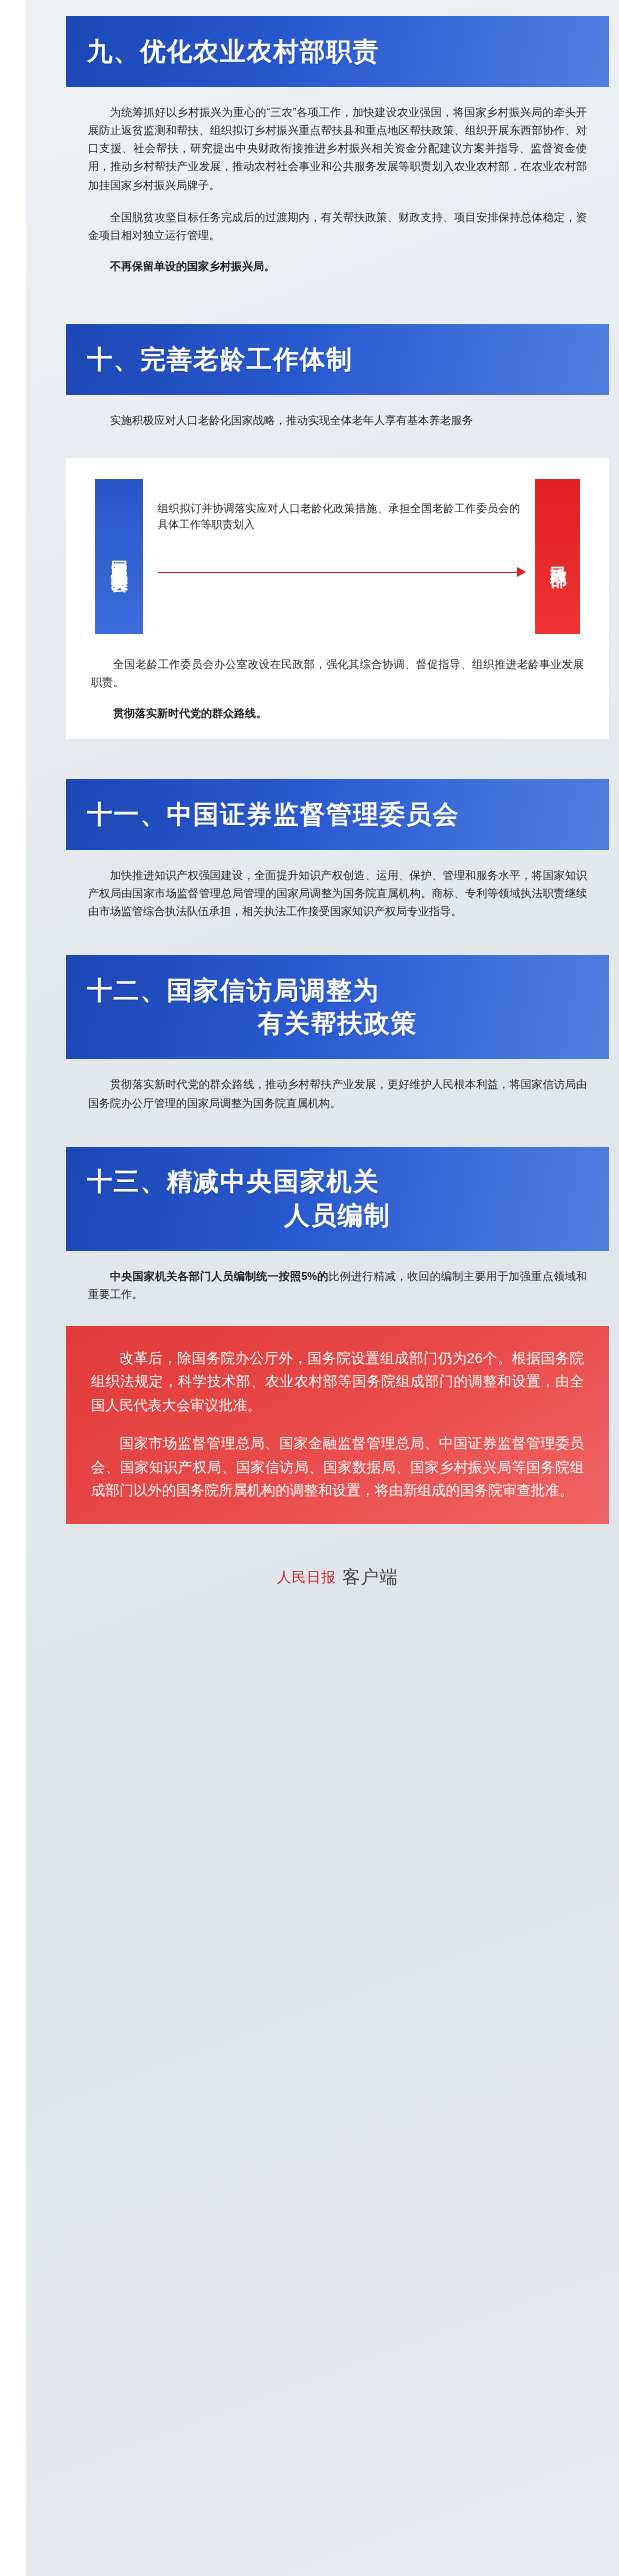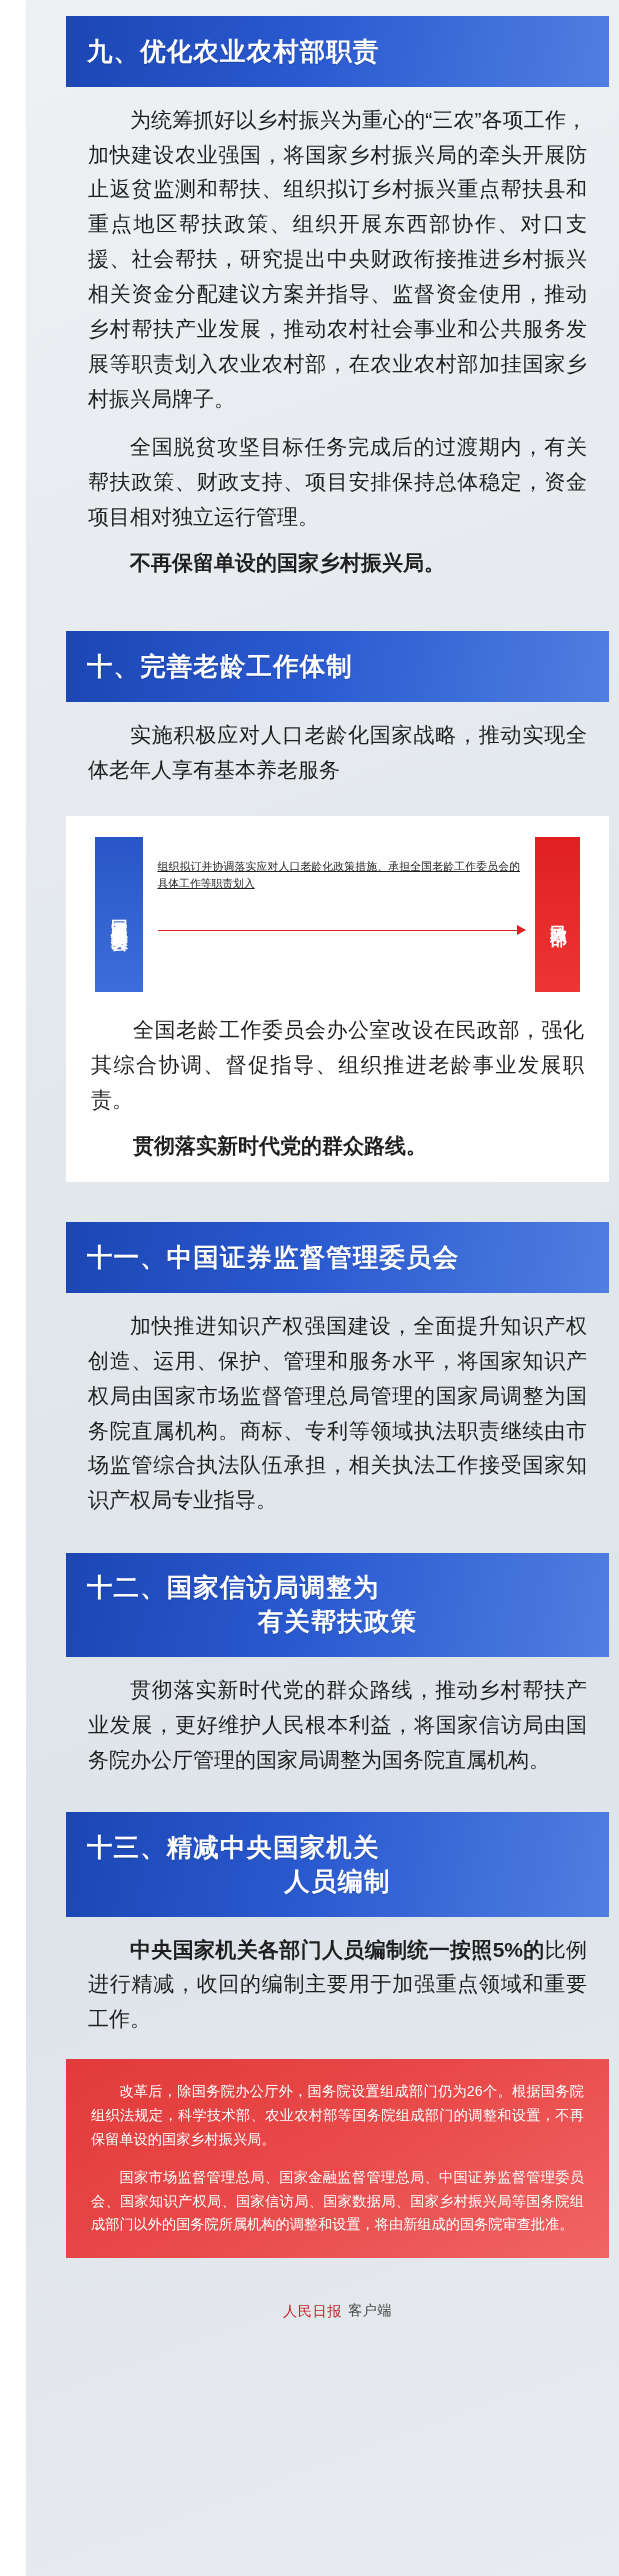--- a/index.html
+++ b/index.html
@@ -44,21 +44,21 @@
   .banner-title.center {
     text-align: center;
   }
   
   .body-block {
     margin: 0 36px;
     padding: 16px 22px 6.2px 22px;
   }
   p.para {
     margin: 0 0 13.6px 0;
-    font-size: 21px;
+    font-size: 11px;
     line-height: 1.66;
     text-indent: 2em;
     color: #1f1f1f;
     text-align: justify;
   }
   p.para.bold {
     font-weight: bold;
     font-family: Liberation Mono, monospace;
   }
   p.para.nolast {
@@ -110,21 +110,20 @@
     right: 59px;
     top: 21px;
     bottom: 0;
   }
   .arrow-text {
     font-size: 10.8px;
     line-height: 1.55;
     color: #222;
     text-align: justify;
     padding: 0 5px 0 2.5px;
-    text-decoration: underline;
   }
   .arrow-line {
     position: absolute;
     left: 2.5px;
     right: 0;
     top: 72px;
     height: 1.2px;
     background: #e02020;
   }
   .arrow-head {
@@ -175,21 +174,21 @@
     gap: 6.2px;
   }
   .footer-logo {
     font-size: 14.2px;
     color: #c81d25;
     font-weight: normal;
     letter-spacing: 0.6px;
     font-family: "Liberation Serif", serif;
   }
   .footer-sub {
-    font-size: 14px;
+    font-size: 18px;
     color: #444;
     letter-spacing: 0.6px;
   }
   .white-bg-section {
     background: #ffffff;
   }
 </style>
 </head>
 <body>
 
@@ -260,21 +259,21 @@
 
   <div class="banner banner-blue">
     <h2 class="banner-title">十三、精减中央国家机关</h2>
     <h2 class="banner-title center">人员编制</h2>
   </div>
   <div class="body-block">
     <p class="para nolast"><b>中央国家机关各部门人员编制统一按照5%的</b><span>比例进行精减，收回的编制主要用于加强重点领域和重要工作。</span></p>
   </div>
 
   <div class="callout">
-    <p>改革后，除国务院办公厅外，国务院设置组成部门仍为26个。根据国务院组织法规定，科学技术部、农业农村部等国务院组成部门的调整和设置，不再保留单设的国家乡村振兴局。</p>
+    <p>改革后，除国务院办公厅外，国务院设置组成部门仍为26个。根据国务院组织法规定，科学技术部、农业农村部等国务院组成部门的调整和设置，由全国人民代表大会审议批准。</p>
     <p>国家市场监督管理总局、国家金融监督管理总局、中国证券监督管理委员会、国家知识产权局、国家信访局、国家数据局、国家乡村振兴局等国务院组成部门以外的国务院所属机构的调整和设置，将由新组成的国务院审查批准。</p>
   </div>
 
   <div class="footer">
     <span class="footer-logo">人民日报</span>
     <span class="footer-sub">客户端</span>
   </div>
 
 </div>
 

